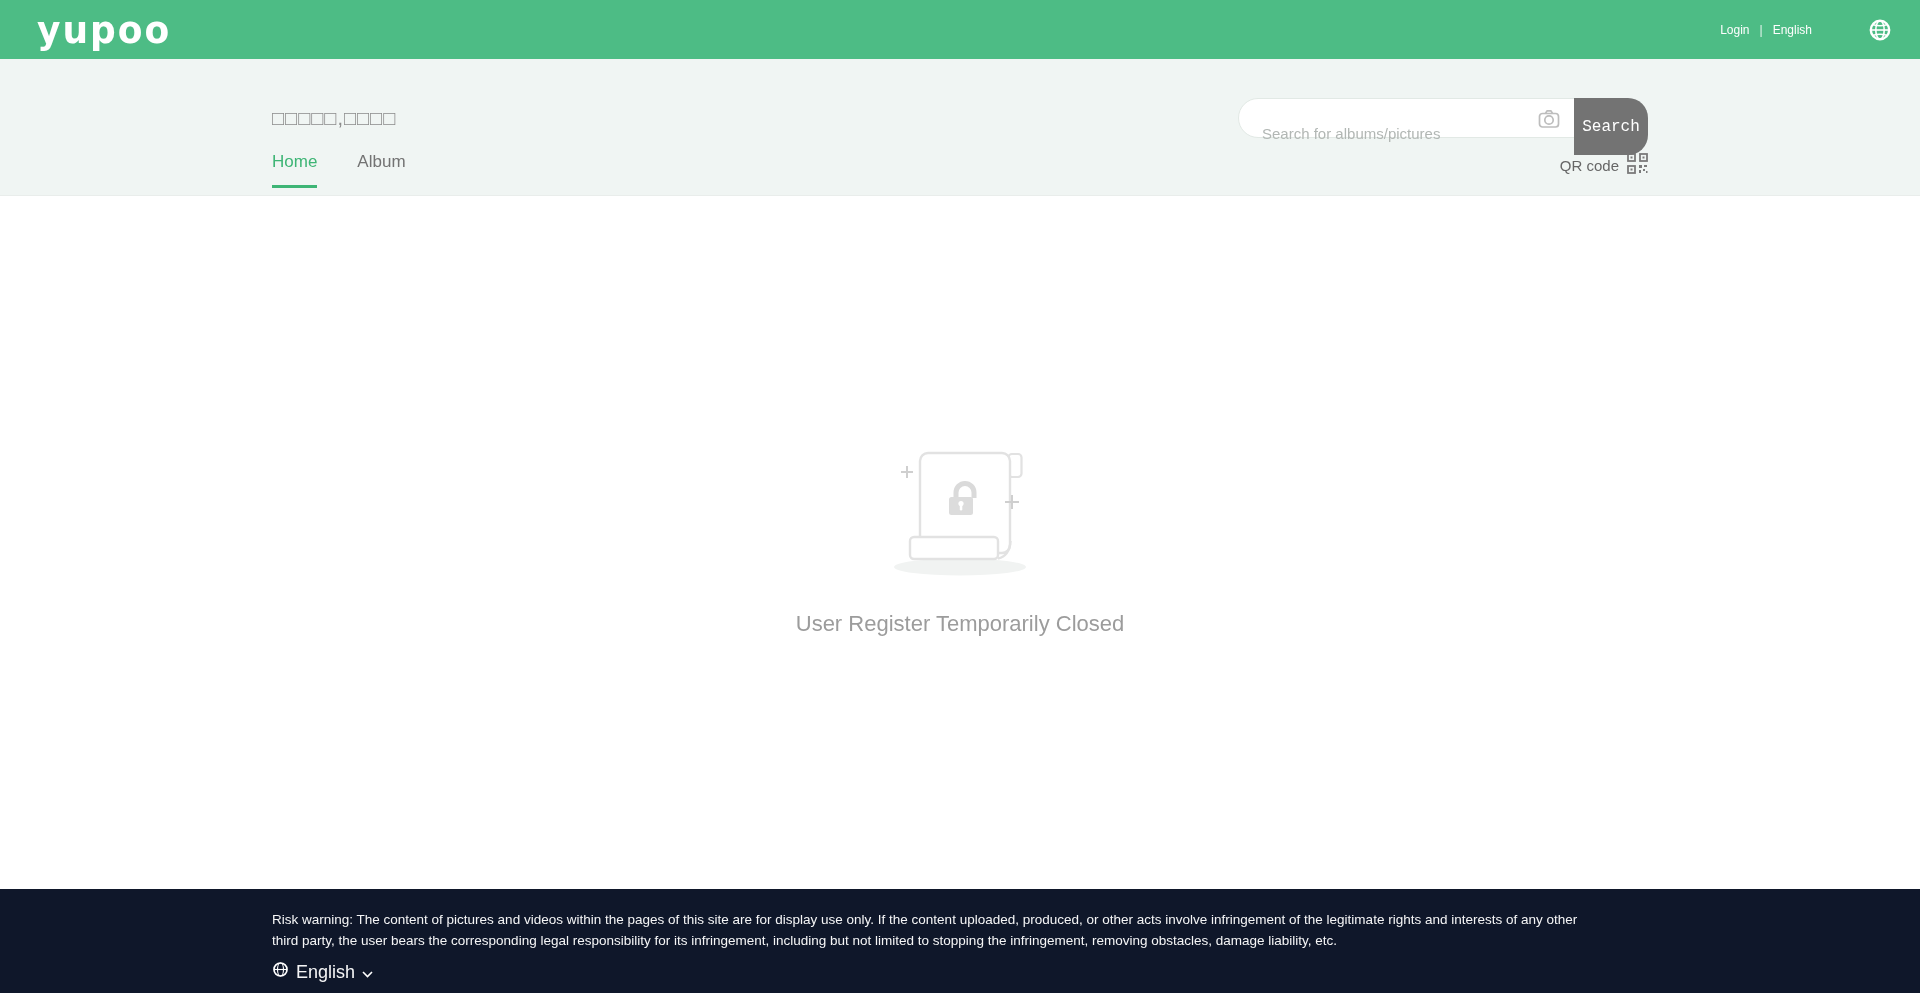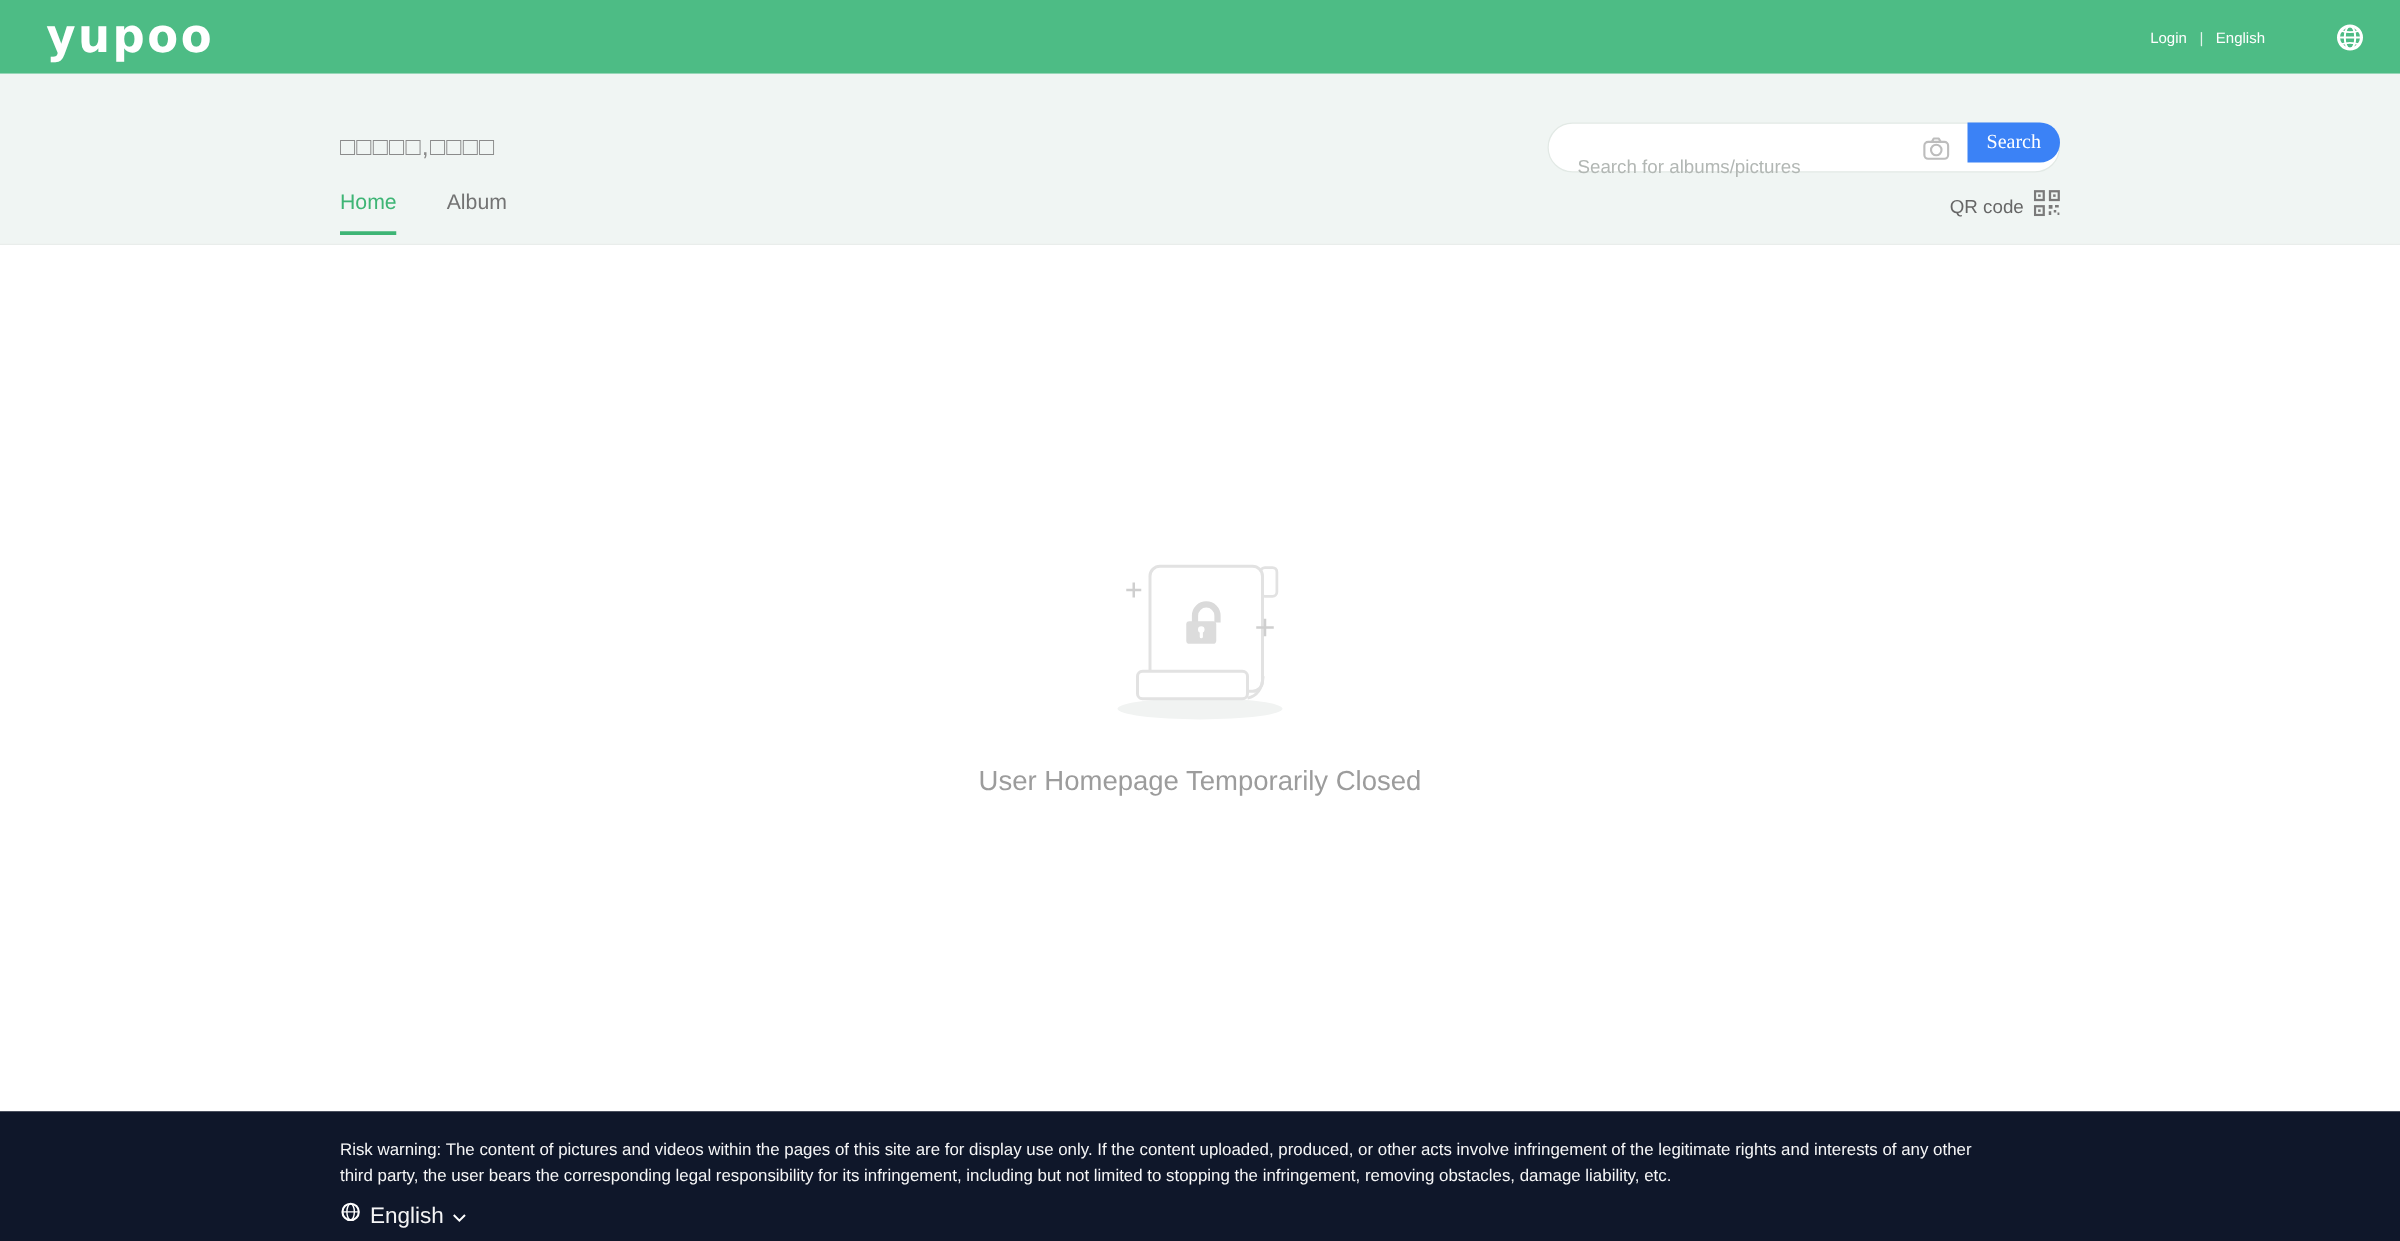--- a/index.html
+++ b/index.html
@@ -17,21 +17,21 @@
   
   .subheader { height:137px; background:#f0f5f3; border-bottom:1px solid #e9edeb; }
   .container { width:1376px; margin:0 auto; }
   .row1 { display:flex; justify-content:space-between; align-items:center; padding-top:39px; }
   .user-title { font-size:20px; color:#8b8b8b; letter-spacing:1px; }
 
   .searchbar { position:relative; width:410px; height:40px; background:#fff; border:1px solid #e2e9e5; border-radius:20px; }
   .searchbar input { position:absolute; left:0; top:15px; width:100%; height:100%; border:none; outline:none; background:transparent; border-radius:20px; padding:0 116px 0 23px; font-size:15px; color:#555; font-family:"Liberation Sans", sans-serif; }
   .searchbar input::placeholder { color:#b2b7b4; }
   .cam-icon { position:absolute; right:86px; top:8px; cursor:pointer; }
-  .search-btn { position:absolute; right:-1px; top:-1px; height:32px; width:74px; background:#3b82f6; color:#fff; font-size:16px; border:none; border-radius:0 20px 20px 0; cursor:pointer; font-family:Liberation Serif, serif; }
+  .search-btn { position:absolute; right:-1px; top:-1px; height:57px; width:74px; background:#737373; color:#fff; font-size:16px; border:none; border-radius:0 20px 20px 0; cursor:pointer; font-family:Liberation Mono, monospace; }
 
   .row2 { display:flex; justify-content:space-between; align-items:flex-end; margin-top:14px; }
   .tabs { display:flex; }
   .tab { font-size:17px; color:#737373; padding-bottom:13px; cursor:pointer; border-bottom:3px solid transparent; }
   .tab + .tab { margin-left:40px; }
   .tab.active { color:#3eb575; border-bottom-color:#3eb575; }
   .qr-wrap { display:flex; align-items:center; gap:8px; margin-bottom:10px; cursor:pointer; }
   .qr-label { font-size:15px; color:#666; }
 
   
@@ -140,21 +140,21 @@
       </g>
 
       <g stroke="#cfcfcf" stroke-width="2">
         <line x1="41" y1="27" x2="53" y2="27"></line>
         <line x1="47" y1="21" x2="47" y2="33"></line>
         <line x1="145" y1="57" x2="159" y2="57"></line>
         <line x1="152" y1="50" x2="152" y2="64"></line>
       </g>
     </svg>
   </div>
-  <div class="closed-msg">User Homepage Temporarily Closed</div>
+  <div class="closed-msg">User Register Temporarily Closed</div>
 </main>
 
 <footer class="footer">
   <div class="container">
     <p class="risk">Risk warning: The content of pictures and videos within the pages of this site are for display use only. If the content uploaded, produced, or other acts involve infringement of the legitimate rights and interests of any other third party, the user bears the corresponding legal responsibility for its infringement, including but not limited to stopping the infringement, removing obstacles, damage liability, etc.</p>
     <div class="foot-row">
       <div class="lang-group">
         <span>
           <svg width="17" height="17" viewBox="0 0 24 24">
             <circle cx="12" cy="12" r="9.2" fill="none" stroke="#fff" stroke-width="2.4"></circle>

